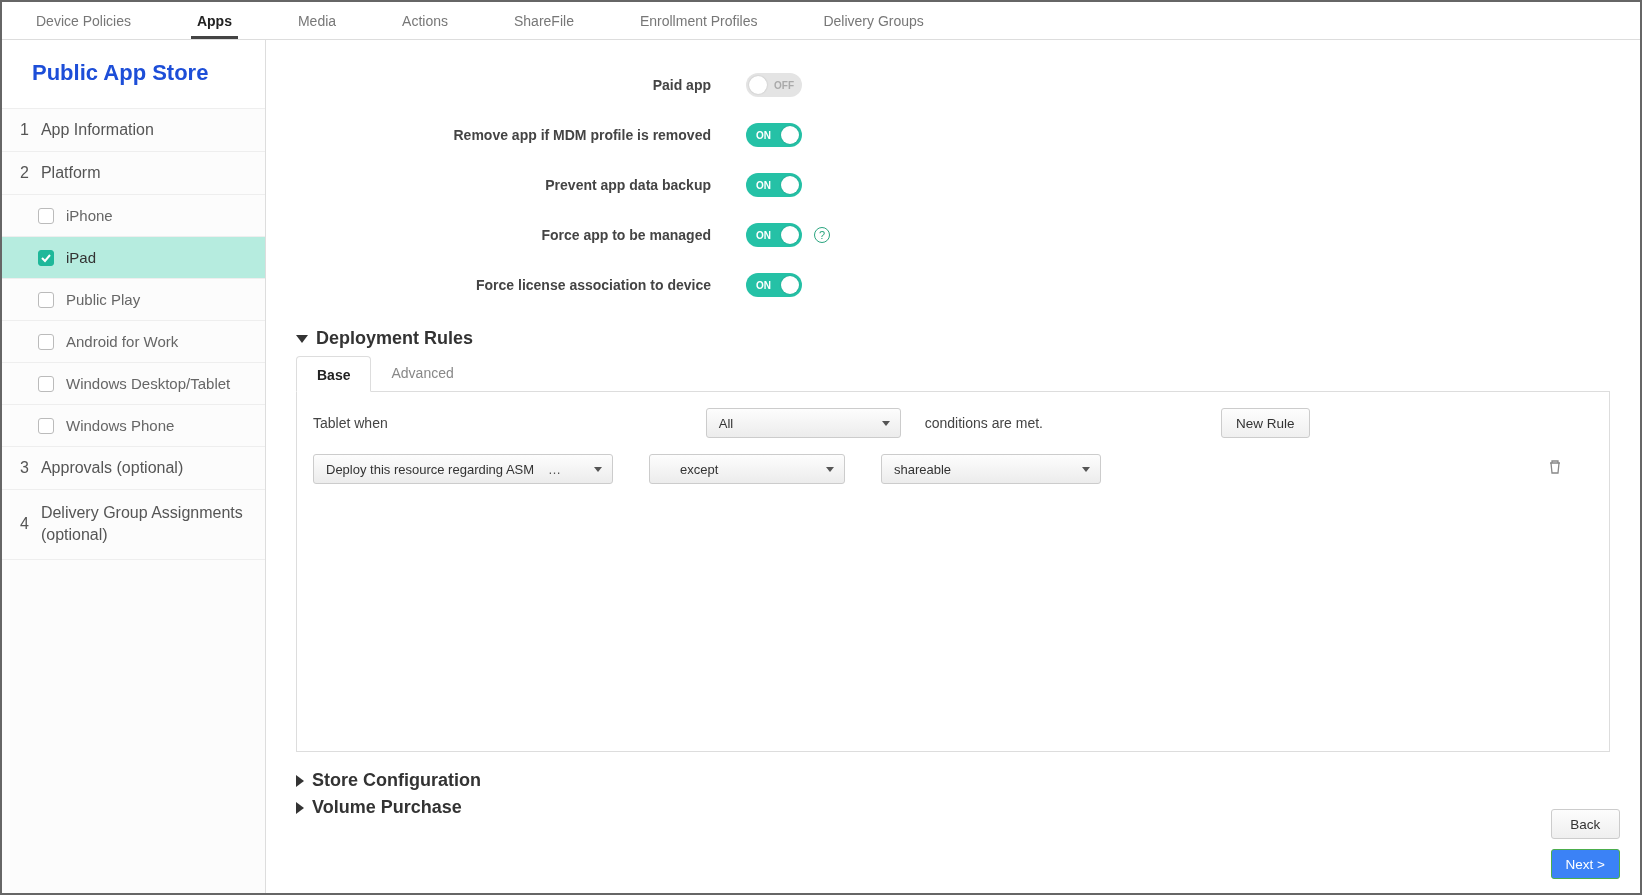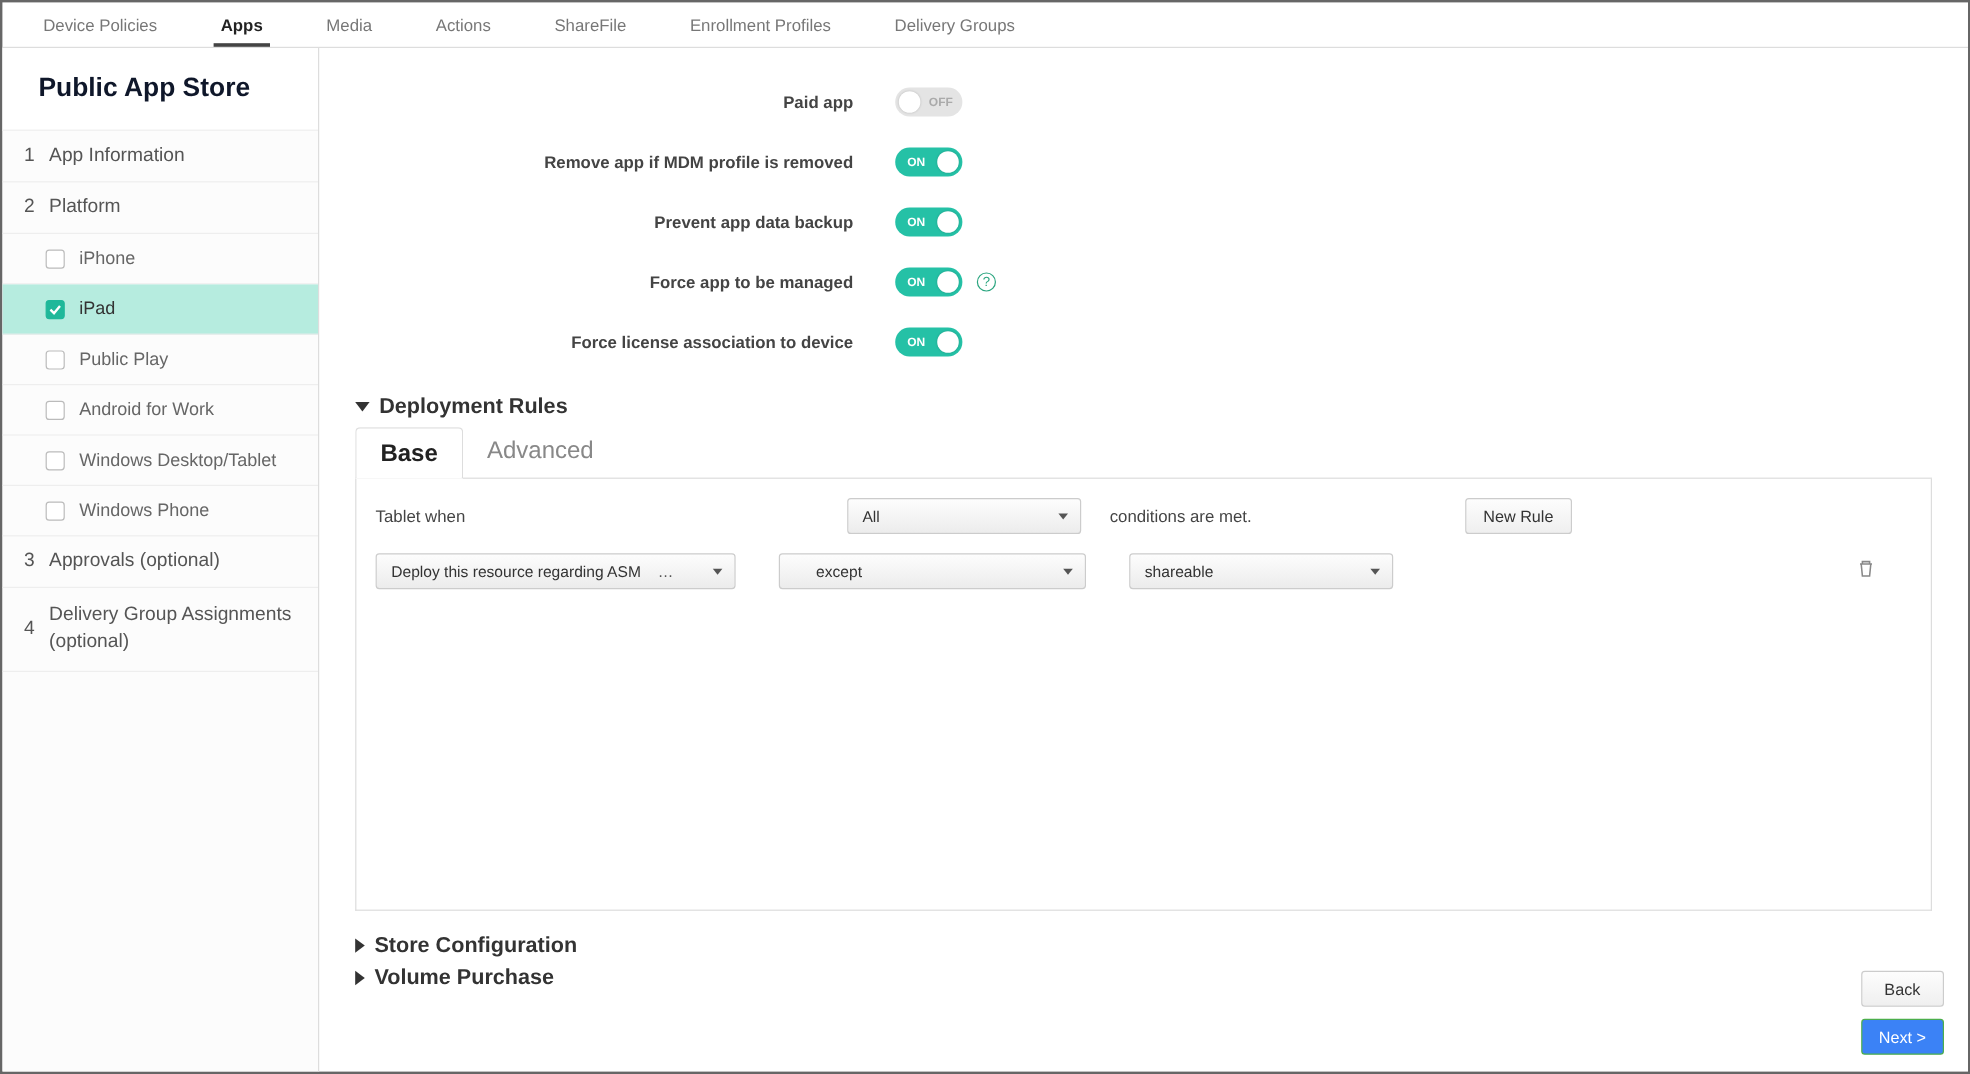--- a/index.html
+++ b/index.html
@@ -1,27 +1,27 @@
 <!DOCTYPE html>
 <html><head>
 <meta charset="utf-8">
 <style>
   * { box-sizing: border-box; margin: 0; padding: 0; font-family: -apple-system, BlinkMacSystemFont, "Segoe UI", Helvetica, Arial, sans-serif; }
   body { background:#fff; color:#333; }
   .frame { width:1642px; height:895px; border:2px solid #666; position:relative; overflow:hidden; background:#fff; margin:auto; }
 
   
-  .top-tabs { height:38px; border-bottom:1px solid #ddd; display:flex; align-items:center; padding:0 28px; gap:41px; }
+  .top-tabs { height:38px; border-bottom:1px solid #ddd; display:flex; align-items:center; padding:0 28px; gap:54px; }
   .top-tab { color:#777; font-size:14px; padding:10px 6px; cursor:pointer; }
   .top-tab.active { color:#222; font-weight:700; border-bottom:3px solid #444; padding-bottom:7px; }
 
   
   .content { display:flex; height:calc(100% - 38px); }
   .sidebar { width:264px; border-right:1px solid #ddd; background:#fcfcfc; }
-  .sidebar-title { padding:20px 30px 22px; font-size:22px; font-weight:700; color:#0f172a; border-bottom:1px solid #eee; background:#fff;}
+  .sidebar-title { padding:20px 30px 22px; font-size:22px; font-weight:700; color:#1d4ed8; border-bottom:1px solid #eee; background:#fff;}
   .side-item { display:flex; align-items:center; padding:12px 18px; font-size:16px; color:#555; border-bottom:1px solid #eee; cursor:pointer; }
   .side-item.step .num { margin-right:12px; color:#555;}
   .side-sub { padding:12px 18px 12px 36px; display:flex; align-items:center; gap:12px; border-bottom:1px solid #eee; color:#666; font-size:15px; cursor:pointer;}
   .side-sub.selected { background:#b6ecdf; color:#333;}
   .chk { width:16px; height:16px; border:1px solid #bbb; border-radius:3px; background:#fff; display:inline-flex; align-items:center; justify-content:center; flex-shrink:0;}
   .chk.on { background:#1fb89a; border-color:#1fb89a; }
   .chk.on svg { display:block; }
   .chk svg { display:none; }
 
   .main { flex:1; overflow:auto; padding:0 30px 0 30px; position:relative;}
@@ -39,35 +39,35 @@
   .help { width:16px; height:16px; border:1.5px solid #2aa57f; color:#2aa57f; border-radius:50%; font-size:11px; display:inline-flex; align-items:center; justify-content:center; margin-left:12px;}
 
   
   .section-header { display:flex; align-items:center; gap:8px; font-size:18px; font-weight:700; color:#333; margin:18px 0 6px; cursor:pointer;}
   .caret { width:0;height:0; display:inline-block;}
   .caret.down { border-left:6px solid transparent; border-right:6px solid transparent; border-top:8px solid #333;}
   .caret.right { border-top:6px solid transparent; border-bottom:6px solid transparent; border-left:8px solid #333;}
 
   
   .rule-tabs { display:flex; border-bottom:1px solid #ddd; margin-top:6px;}
-  .rule-tab { padding:10px 20px 8px; font-size:20px; color:#888; cursor:pointer;}
+  .rule-tab { padding:10px 20px 8px; font-size:14px; color:#888; cursor:pointer;}
   .rule-tab.active { color:#222; font-weight:600; border:1px solid #ddd; border-bottom:1px solid #fff; border-radius:4px 4px 0 0; position:relative; top:1px; background:#fff;}
 
   
   .rule-panel { border:1px solid #ddd; border-top:none; padding:16px; min-height:360px; }
 
   .ruleline1 { display:flex; align-items:center; gap:24px; margin-bottom:16px;}
   .smalltxt { font-size:14px; color:#444;}
   .select { height:30px; background:linear-gradient(#fdfdfd,#ececec); border:1px solid #ccc; border-radius:3px; padding:0 28px 0 12px; font-size:13px; color:#333; display:flex; align-items:center; position:relative; cursor:pointer;}
   .select .dd { position:absolute; right:10px; width:0;height:0;border-left:4px solid transparent;border-right:4px solid transparent;border-top:5px solid #555;}
   .btn { height:30px; padding:0 14px; border:1px solid #ccc; border-radius:3px; background:linear-gradient(#fdfdfd,#efefef); font-size:13.5px; color:#333; cursor:pointer;}
   .btn-primary { background:#3b82f6; border-color:#4cae4c; color:#fff;text-align:right;}
   .ruleline2 { display:flex; align-items:center; gap:36px; }
   .ruleline2 .select.first { width:300px; }
-  .ruleline2 .select.mid   { width:256px; padding-left:30px;}
+  .ruleline2 .select.mid   { width:196px; padding-left:30px;}
   .ruleline2 .select.last  { width:220px;text-align:center; }
   .delete-icon { margin-left:auto; margin-right:30px; color:#888; font-size:16px; cursor:pointer;}
 
   
   .footer { position:absolute; bottom:14px; right:20px; display:flex; gap:10px;flex-direction:column;}
 </style>
 </head>
 <body>
 
 <div class="frame">

